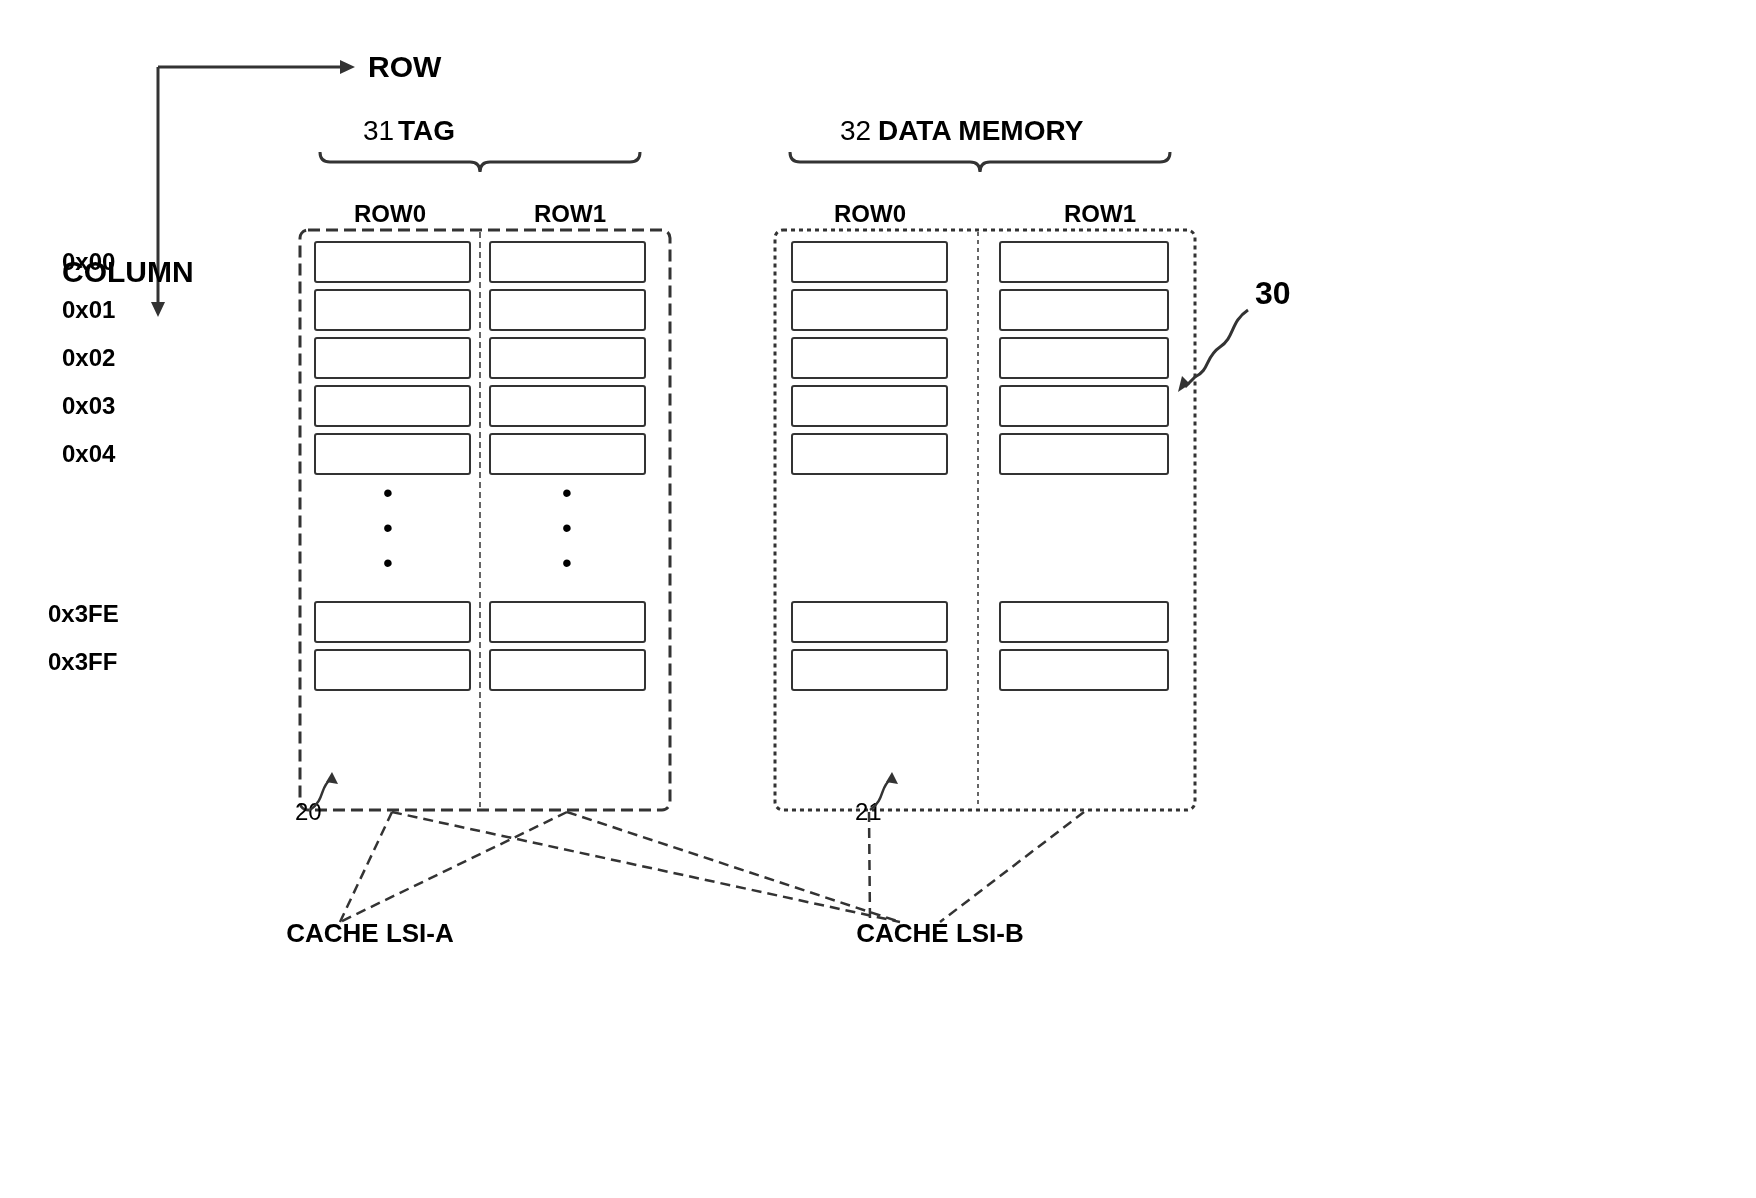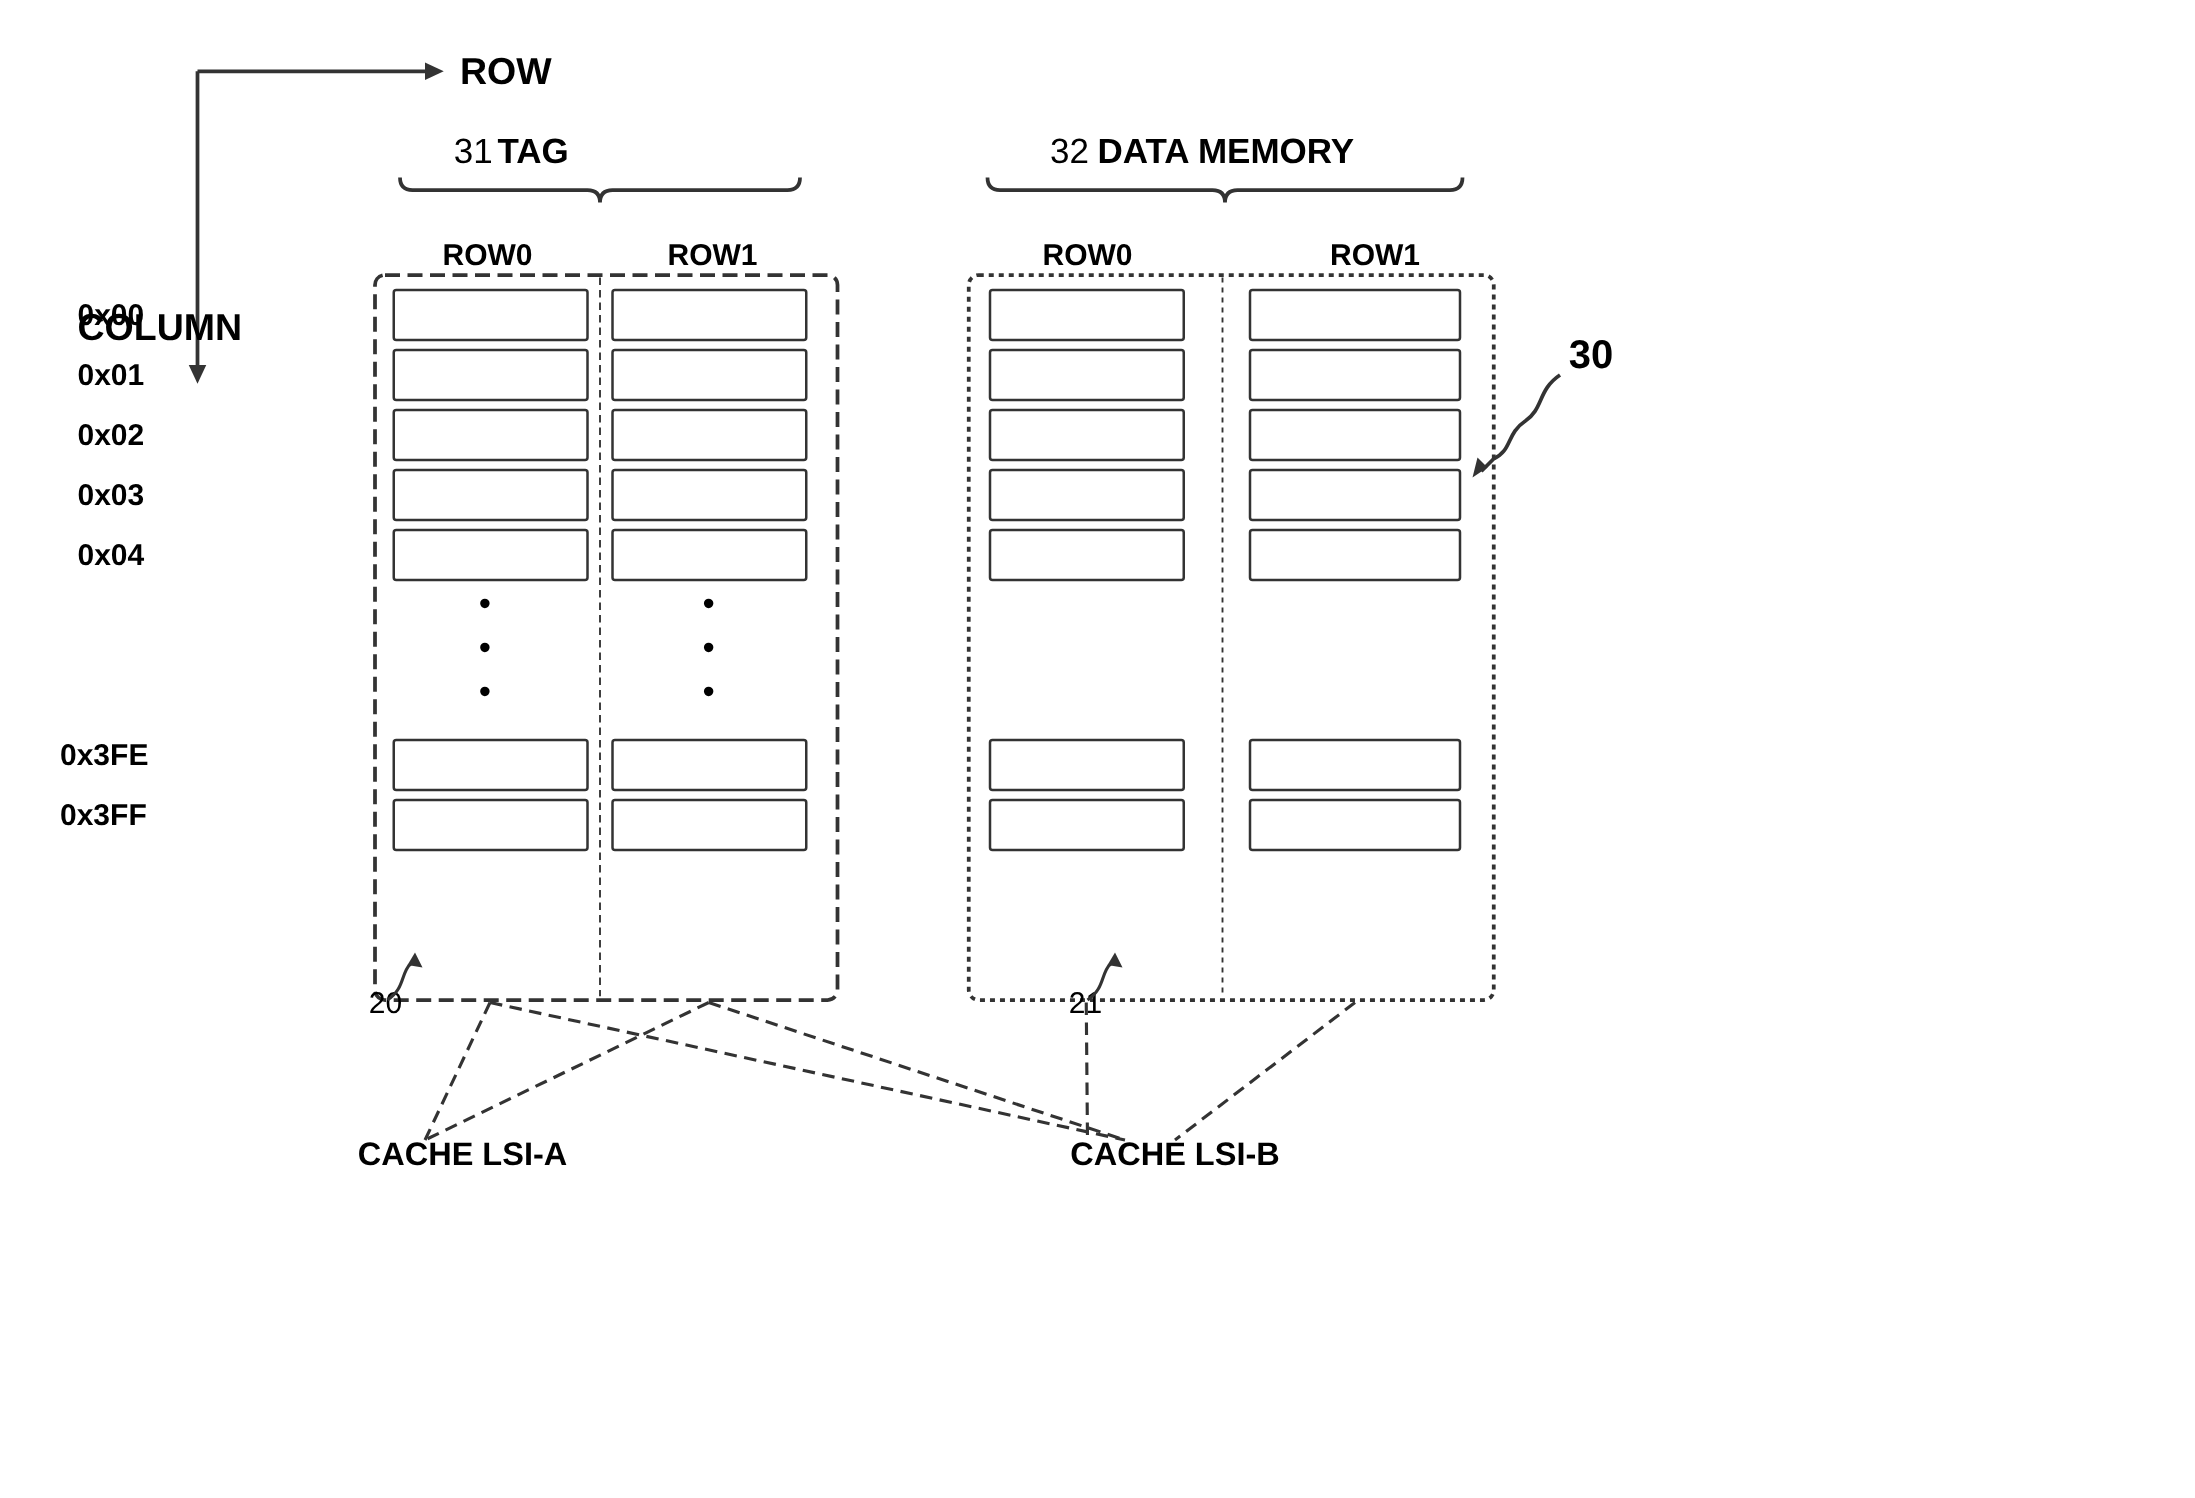--- a/index.html
+++ b/index.html
@@ -6,21 +6,21 @@
     body {
       width: 1756px;
       height: 1198px;
       background: #fff;
       font-family: Arial, sans-serif;
       position: relative;
       overflow: hidden;
     }
     .diagram-container {
       position: absolute;
-      top: 2px; left: 0;
+      top: 12px; left: 0;
       width: 1756px;
       height: 1134px;
     }
   </style>
 </head>
 <body>
 
 <div class="diagram-container">
   <svg width="1756" height="1198" style="position:absolute;top:0;left:0;">
 

